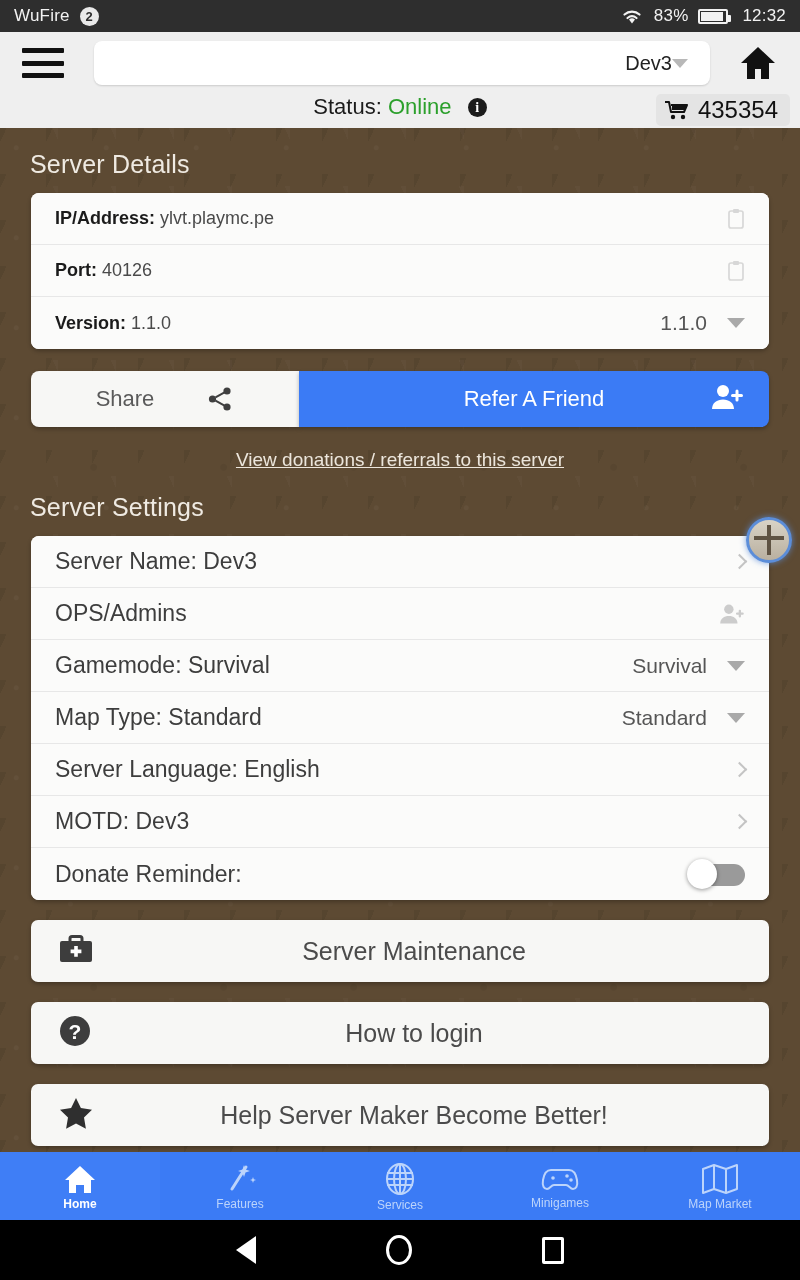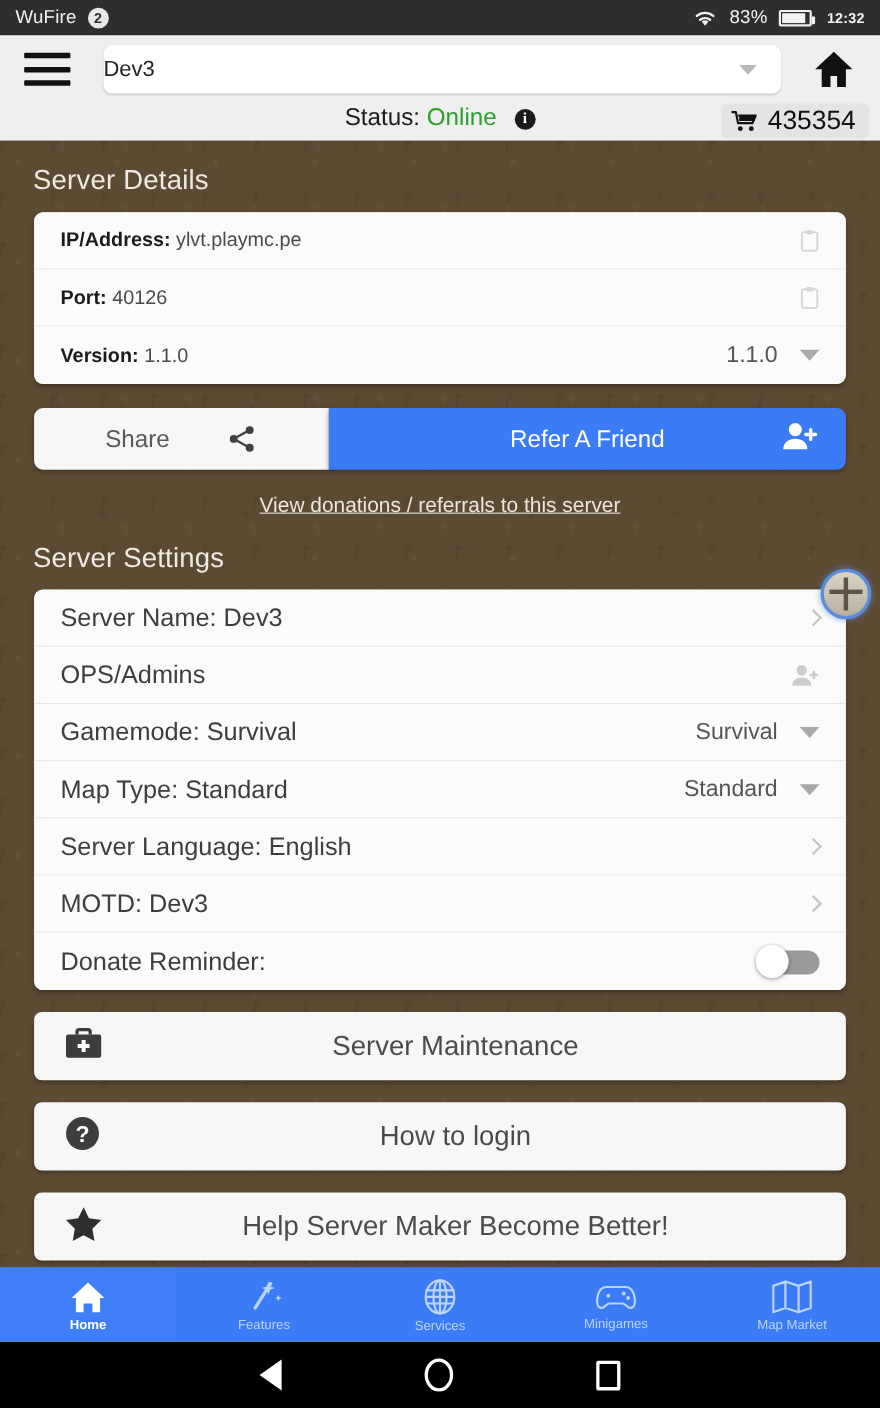--- a/index.html
+++ b/index.html
@@ -20,21 +20,21 @@
   .sb-app { font-weight:400; }
   .sb-badge {
     width:19px; height:19px; border-radius:50%;
     background:#e9e9e9; color:#2e2e2e;
     font-size:13px; font-weight:700;
     display:flex; align-items:center; justify-content:center;
     margin-left:10px;
   }
   .sb-right { margin-left:auto; display:flex; align-items:center; gap:10px; }
   .sb-pct { font-size:17px; }
-  .sb-time { font-size:13px; margin-left:4px;font-weight:bold; }
+  .sb-time { font-size:17px; margin-left:4px; }
   .batt {
     width:30px; height:15px; border:2px solid #f2f2f2; border-radius:2px;
     position:relative; display:inline-block;
   }
   .batt:after {
     content:""; position:absolute; right:-5px; top:4px;
     width:3px; height:7px; background:#f2f2f2; border-radius:0 1px 1px 0;
   }
   .batt i { position:absolute; left:1px; top:1px; bottom:1px; width:83%; background:#f2f2f2; display:block; }
 
@@ -42,21 +42,21 @@
   .header { background:#efefef; height:96px; position:relative; }
   .header-row { display:flex; align-items:center; height:62px; padding:0 22px; }
   .hamburger { width:42px; height:30px; display:flex; flex-direction:column; justify-content:space-between; cursor:pointer; }
   .hamburger span { display:block; height:5px; background:#111; border-radius:1px; }
   .server-select {
     flex:1; margin:0 28px 0 30px; height:44px; background:#fff;
     border-radius:8px; display:flex; align-items:center; position:relative;
     box-shadow:0 1px 2px rgba(0,0,0,.15);
   }
   .server-select .name {
-    flex:1; text-align:left; font-size:20px; color:#222;
+    flex:1; text-align:right; font-size:20px; color:#222;
   }
   .caret-sm {
     width:0; height:0; border-left:8px solid transparent; border-right:8px solid transparent;
     border-top:9px solid #b8b8b8; margin-right:22px;
   }
   .home-ico { width:40px; height:38px; position:relative; }
 
   .status-row {
     display:flex; align-items:flex-start; height:34px; padding:0 10px 0 0;
     position:relative;

